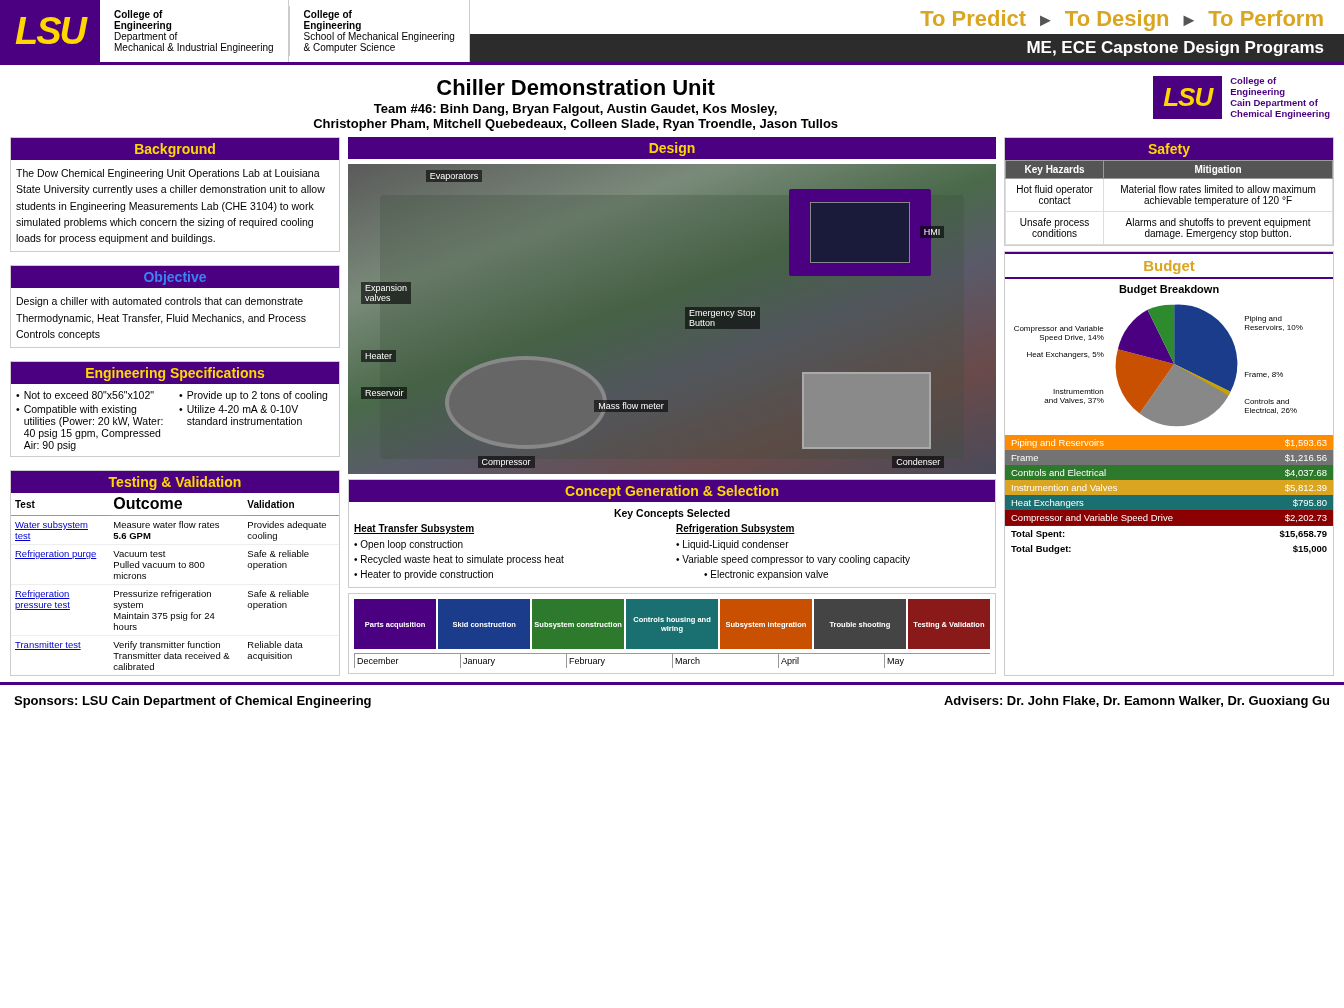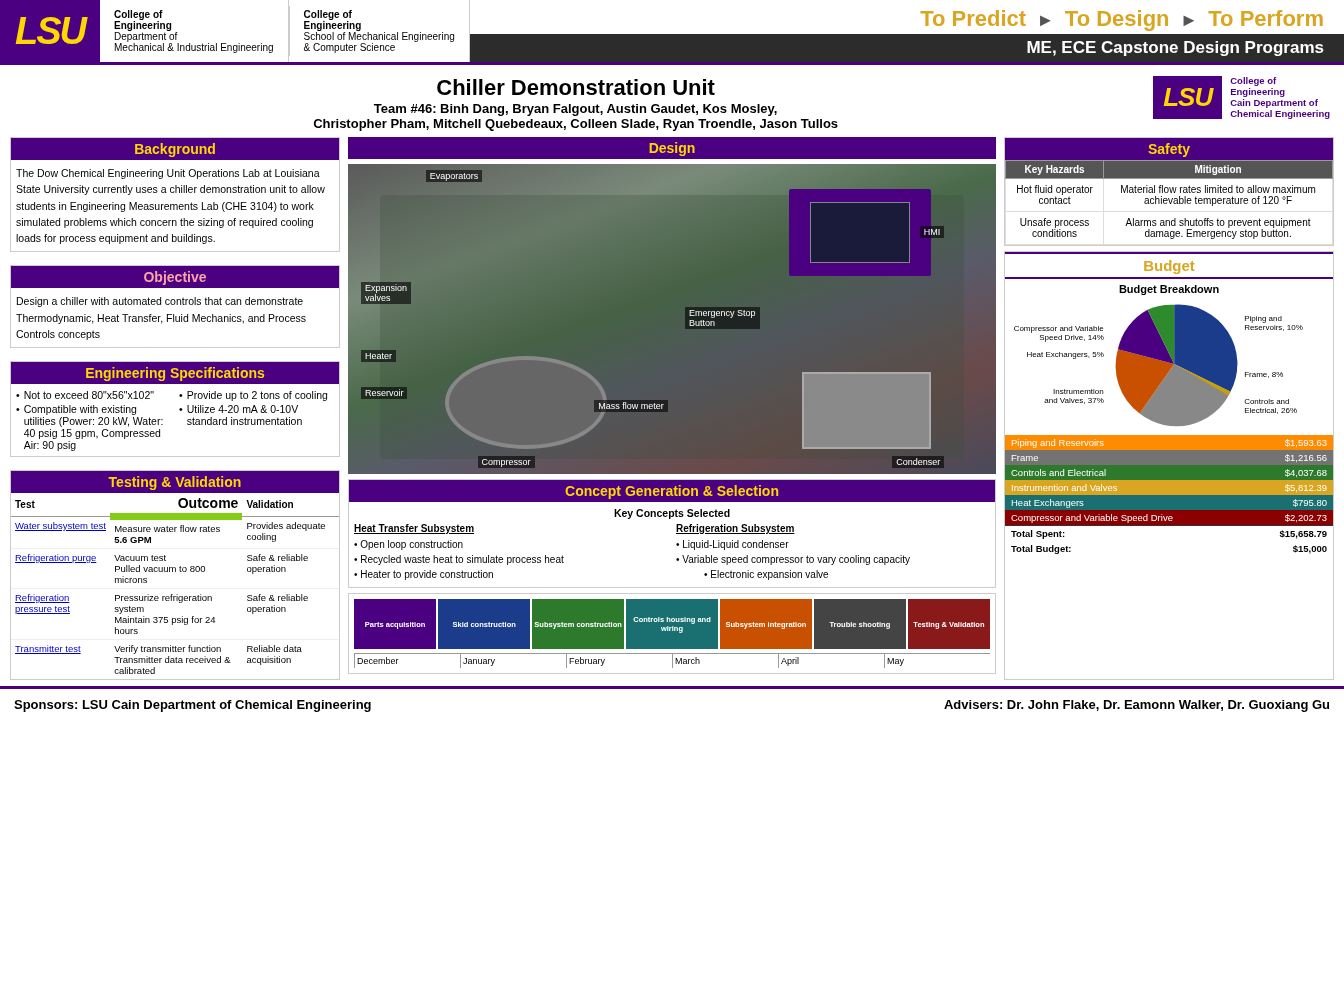--- a/index.html
+++ b/index.html
@@ -61,21 +61,21 @@
 <div style="display:flex; gap:8px; padding:0 10px; flex:1;">
 
   <div style="width:330px; flex-shrink:0; display:flex; flex-direction:column; gap:13px;">
 
     <div style="border:1px solid #ccc;">
       <div style="background:#4B0082; color:#FFD700; text-align:center; font-size:14px; font-weight:bold; padding:3px 0;">Background</div>
       <p style="font-size:10.5px; padding:5px; line-height:1.55;">The Dow Chemical Engineering Unit Operations Lab at Louisiana State University currently uses a chiller demonstration unit to allow students in Engineering Measurements Lab (CHE 3104) to work simulated problems which concern the sizing of required cooling loads for process equipment and buildings.</p>
     </div>
 
     <div style="border:1px solid #ccc;">
-      <div style="background:#4B0082; color:#fca5a5; text-align:center; font-size:14px; font-weight:bold; padding:3px 0;">Objective</div>
+      <div style="background:#4B0082; color:#3b82f6; text-align:center; font-size:14px; font-weight:bold; padding:3px 0;">Objective</div>
       <p style="font-size:10.5px; padding:5px; line-height:1.55;">Design a chiller with automated controls that can demonstrate Thermodynamic, Heat Transfer, Fluid Mechanics, and Process Controls concepts</p>
     </div>
 
     <div style="border:1px solid #ccc;">
       <div style="background:#4B0082; color:#FFD700; text-align:center; font-size:14px; font-weight:bold; padding:3px 0;">Engineering Specifications</div>
       <div style="padding:5px; display:grid; grid-template-columns:1fr 1fr; gap:2px 8px;">
         <div style="font-size:10.5px; display:flex; gap:4px;">
             <span>•</span>
             <span>Not to exceed 80"x56"x102"</span>
           </div>
@@ -93,21 +93,21 @@
           </div>
       </div>
     </div>
 
     <div style="border:1px solid #ccc; flex:1;">
       <div style="background:#4B0082; color:#FFD700; text-align:center; font-size:14px; font-weight:bold; padding:3px 0;">Testing &amp; Validation</div>
       <table style="width:100%; border-collapse:collapse; font-size:9.5px;">
         <thead>
           <tr>
             <th style="padding:2px 4px; text-align:left; border-bottom:1px solid #999; font-size:10px;">Test</th>
-            <th style="padding:2px 4px; text-align:right; border-bottom:7px solid #84cc16; font-size:14px;">Outcome</th>
+            <th style="padding:2px 4px; text-align:left; border-bottom:1px solid #84cc16; font-size:16px;">Outcome</th>
             <th style="padding:2px 4px; text-align:left; border-bottom:1px solid #999; font-size:10px;">Validation</th>
           </tr>
         </thead>
         <tbody>
           <tr>
             <td style="padding:3px 4px; vertical-align:top; border-bottom:1px solid #eee;"><span style="text-decoration:underline; color:#00c;">Water subsystem test</span></td>
             <td style="padding:3px 4px; vertical-align:top; border-bottom:1px solid #eee;">Measure water flow rates<br><strong>5.6 GPM</strong></td>
             <td style="padding:3px 4px; vertical-align:top; border-bottom:1px solid #eee;">Provides adequate cooling</td>
           </tr>
           <tr>

